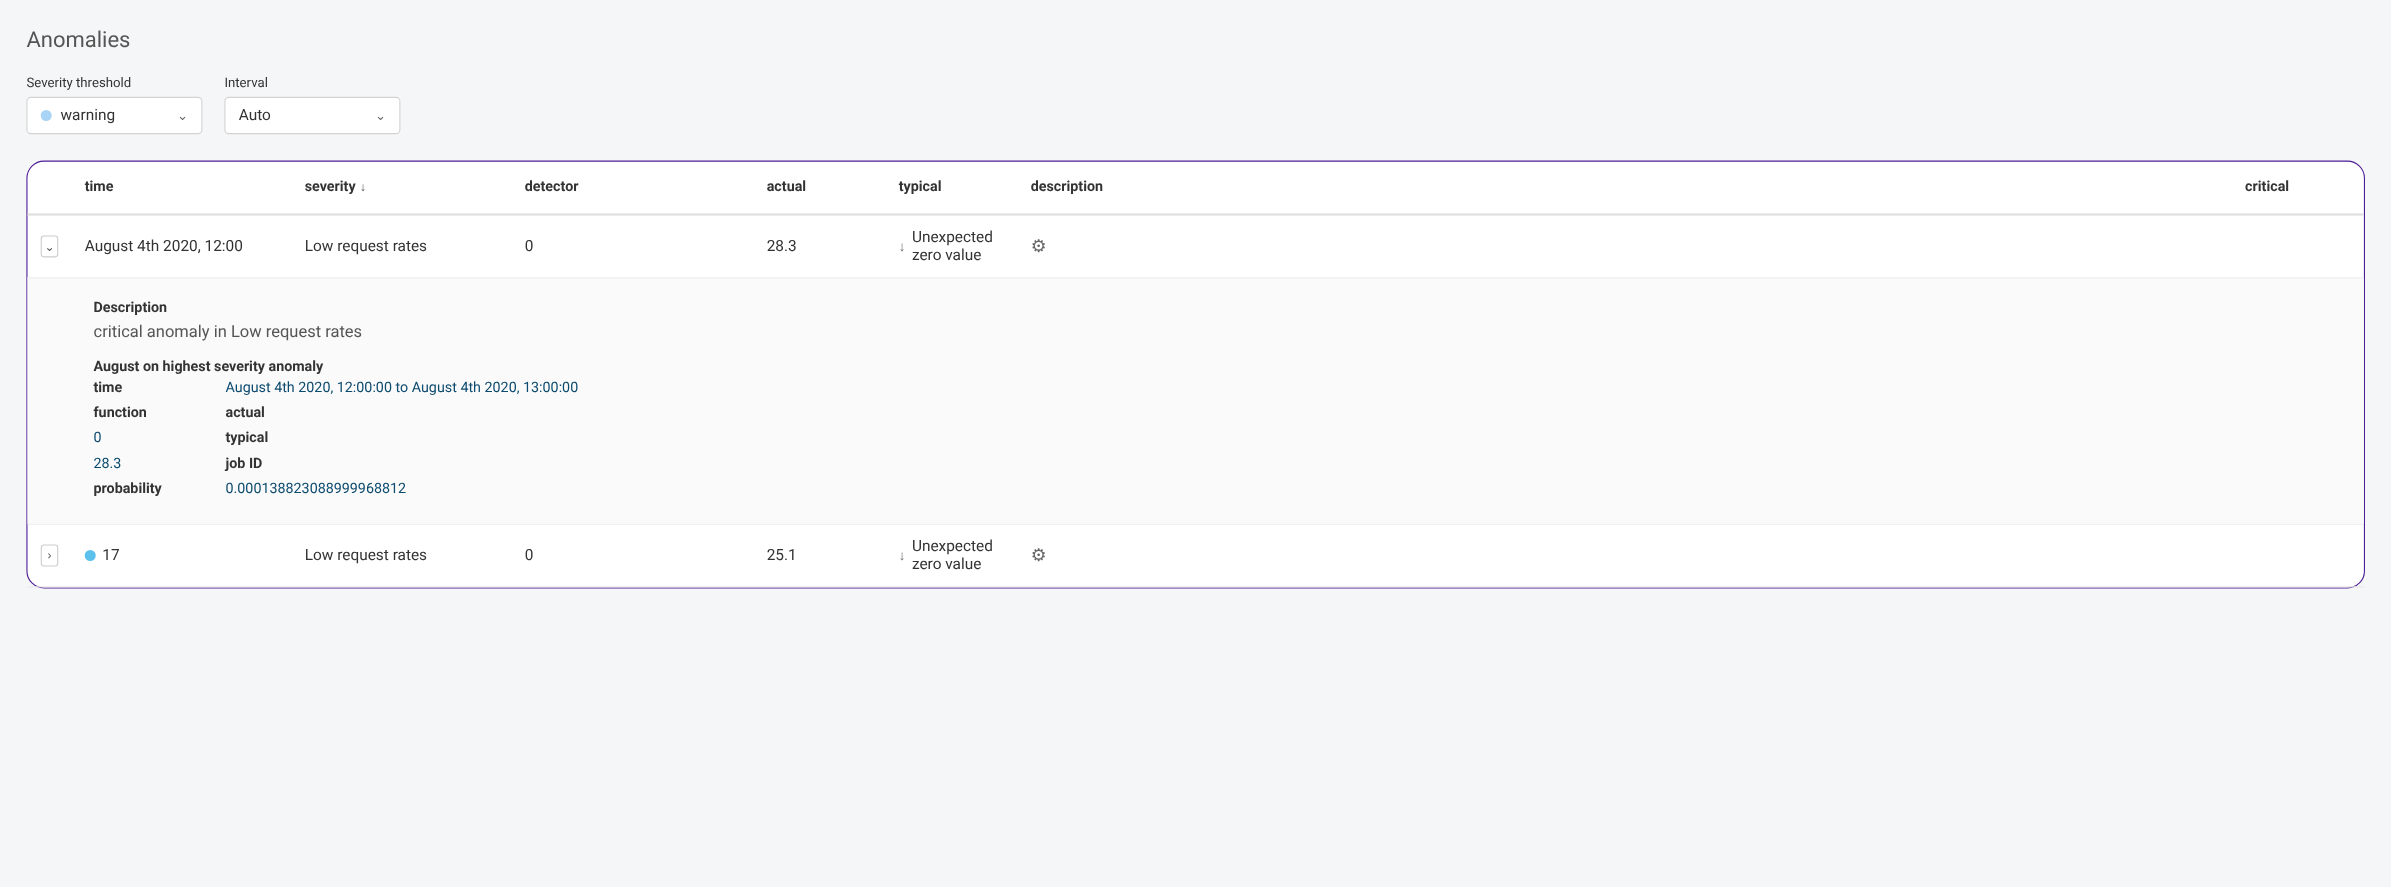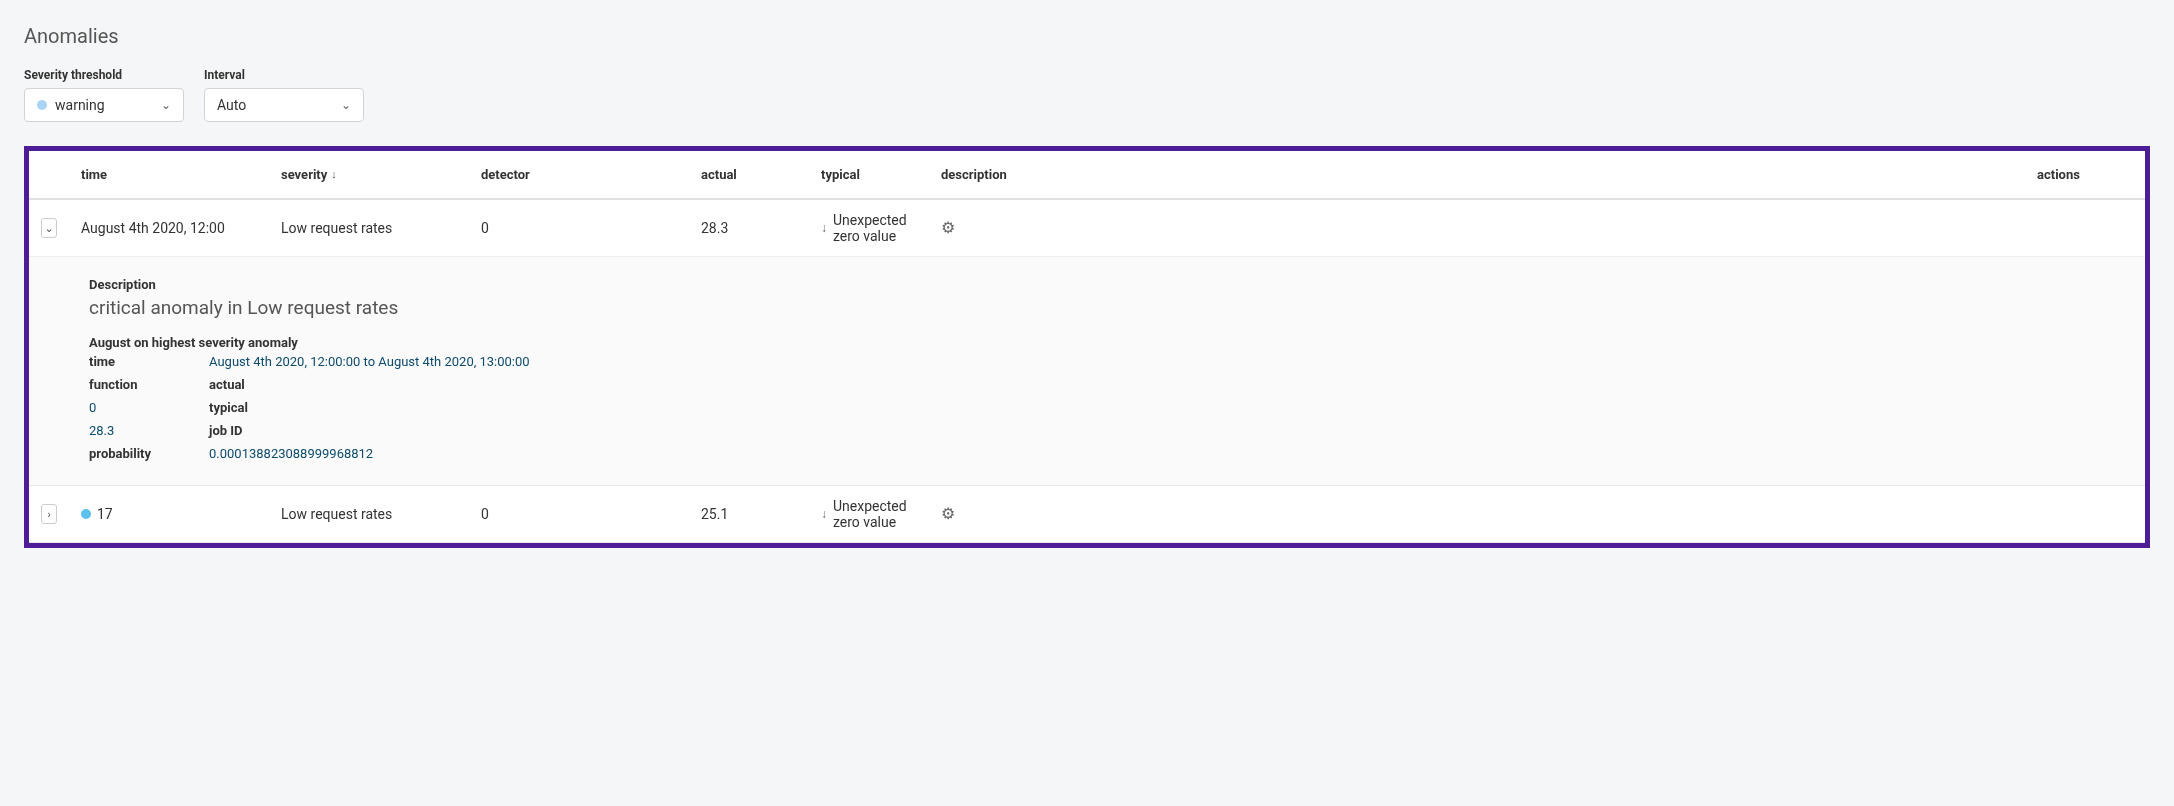--- a/index.html
+++ b/index.html
@@ -24,21 +24,21 @@
       gap: 20px;
       margin-bottom: 24px;
     }
     .filter-group {
       display: flex;
       flex-direction: column;
       gap: 6px;
     }
     .filter-label {
       font-size: 12px;
-      font-weight: 700;
+      font-weight: 400;
       color: #333;
     }
     .filter-select {
       display: flex;
       align-items: center;
       gap: 24px;
       border: 1px solid #d3d3d3;
       border-radius: 4px;
       padding: 8px 12px;
       background: #fff;
@@ -57,22 +57,22 @@
       border-radius: 50%;
       background: #aad4f5;
       flex-shrink: 0;
     }
     .chevron-icon {
       color: #666;
       font-size: 12px;
     }
     .table-container {
       background: #fff;
-      border: 5px solid #4c1d95;
-      border-radius: 0;
+      border: 1px solid #4c1d95;
+      border-radius: 16px;
     }
     .table-header {
       display: grid;
       grid-template-columns: 40px 200px 200px 220px 120px 120px 1fr 120px;
       padding: 10px 0;
       border-bottom: 2px solid #e0e0e0;
       font-weight: 700;
       font-size: 13px;
       color: #333;
     }
@@ -136,21 +136,21 @@
       background: #fafafa;
       padding: 20px 60px 24px 60px;
       border-top: 1px solid #eee;
     }
     .expanded-section-title {
       font-weight: 700;
       font-size: 13px;
       margin-bottom: 4px;
     }
     .expanded-section-text {
-      font-size: 19px;
+      font-size: 15px;
       color: #555;
       margin-bottom: 16px;
     }
     .details-grid {
       display: grid;
       grid-template-columns: 120px 1fr;
       row-gap: 8px;
       font-size: 13px;
     }
     .details-label {
@@ -205,21 +205,21 @@
       <div class="col">
         <span>actual</span>
       </div>
       <div class="col">
         <span>typical</span>
       </div>
       <div class="col">
         <span>description</span>
       </div>
       <div class="col">
-        <span>actions</span>
+        <span>critical</span>
       </div>
     </div>
 
     <div class="table-row-wrapper">
       <div class="table-row">
         <div class="col">
           <button class="expand-btn">⌄</button>
         </div>
         <div class="col">
           <span>August 4th 2020, 12:00</span>

